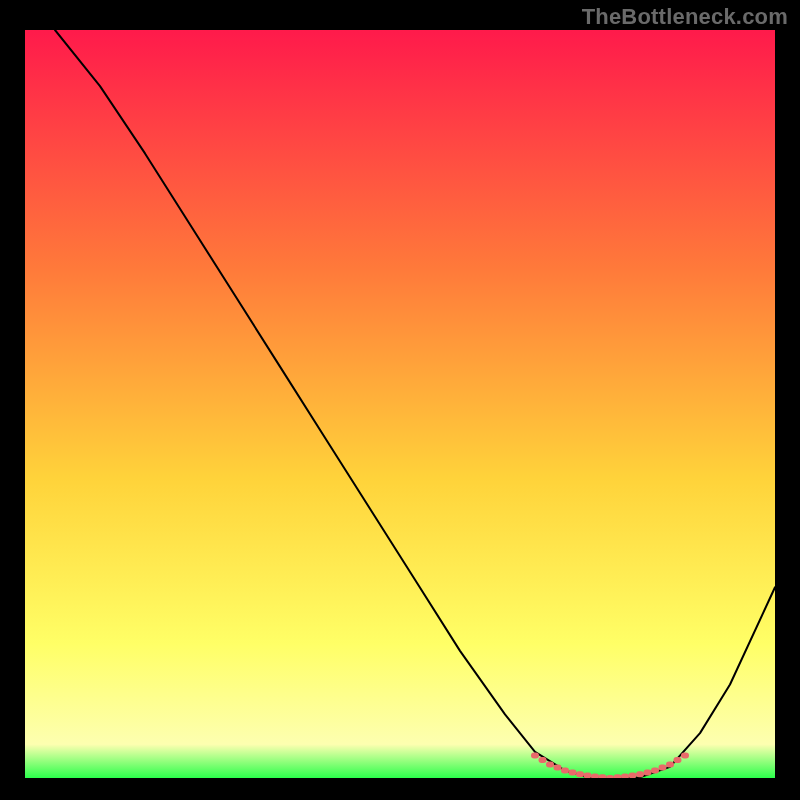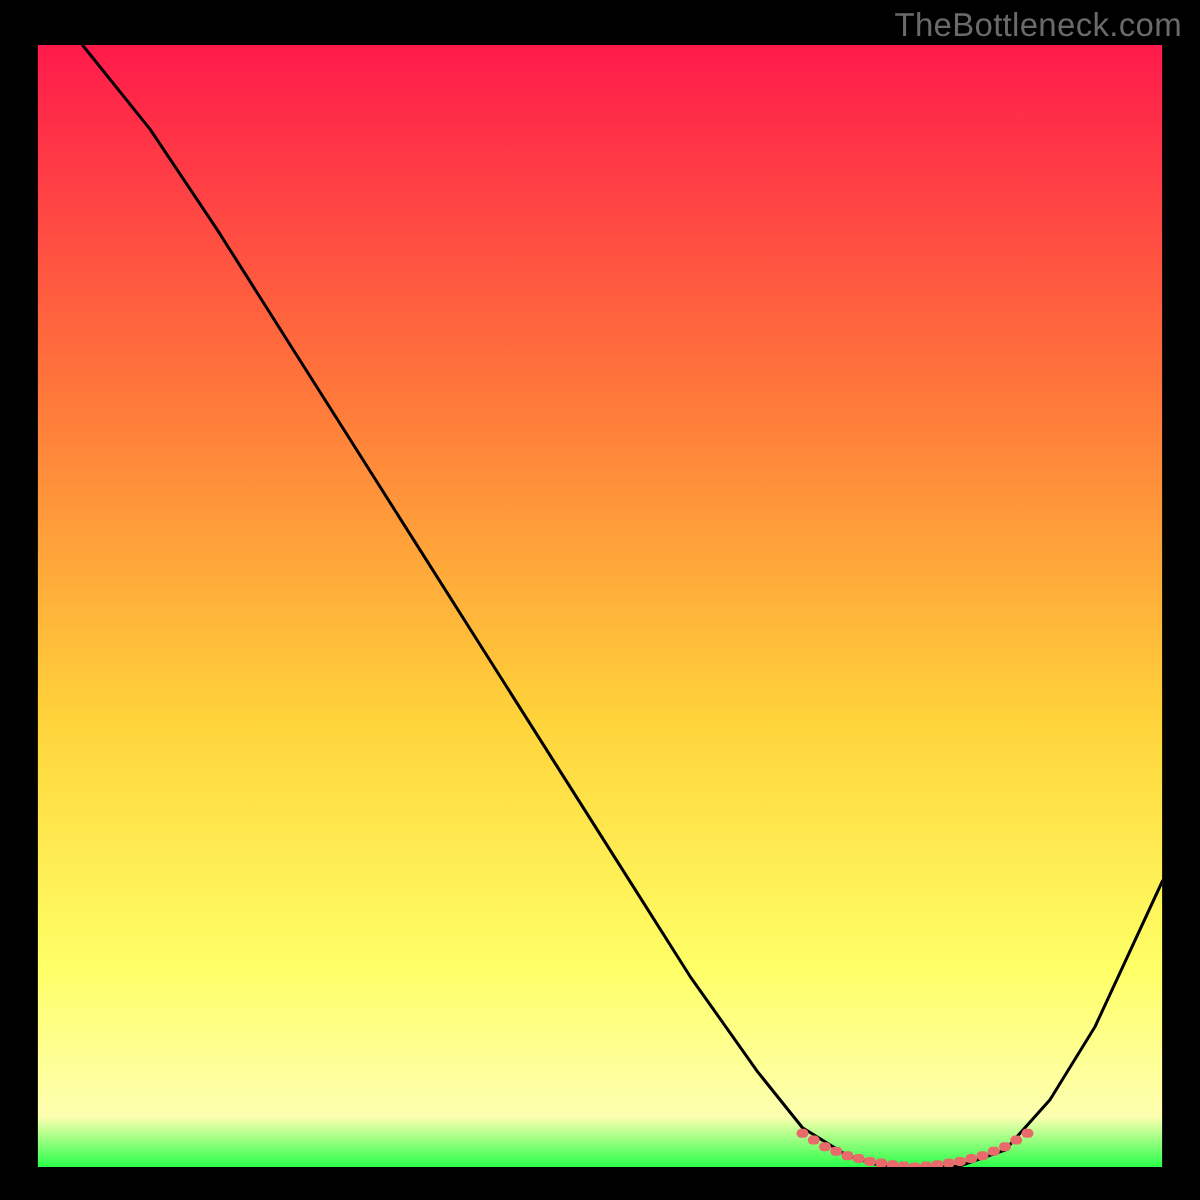--- a/index.html
+++ b/index.html
@@ -14,21 +14,21 @@
     position: relative;
     width: 800px;
     height: 800px;
   }
   .watermark {
     position: absolute;
     top: 4px;
     right: 12px;
     font-family: Arial, Helvetica, sans-serif;
     font-size: 22px;
-    font-weight: normal;
+    font-weight: bold;
     color: #6a6a6a;
     letter-spacing: 0.2px;
     z-index: 3;
   }
   .plot-area {
     position: absolute;
     left: 25px;
     top: 30px;
     width: 750px;
     height: 748px;

